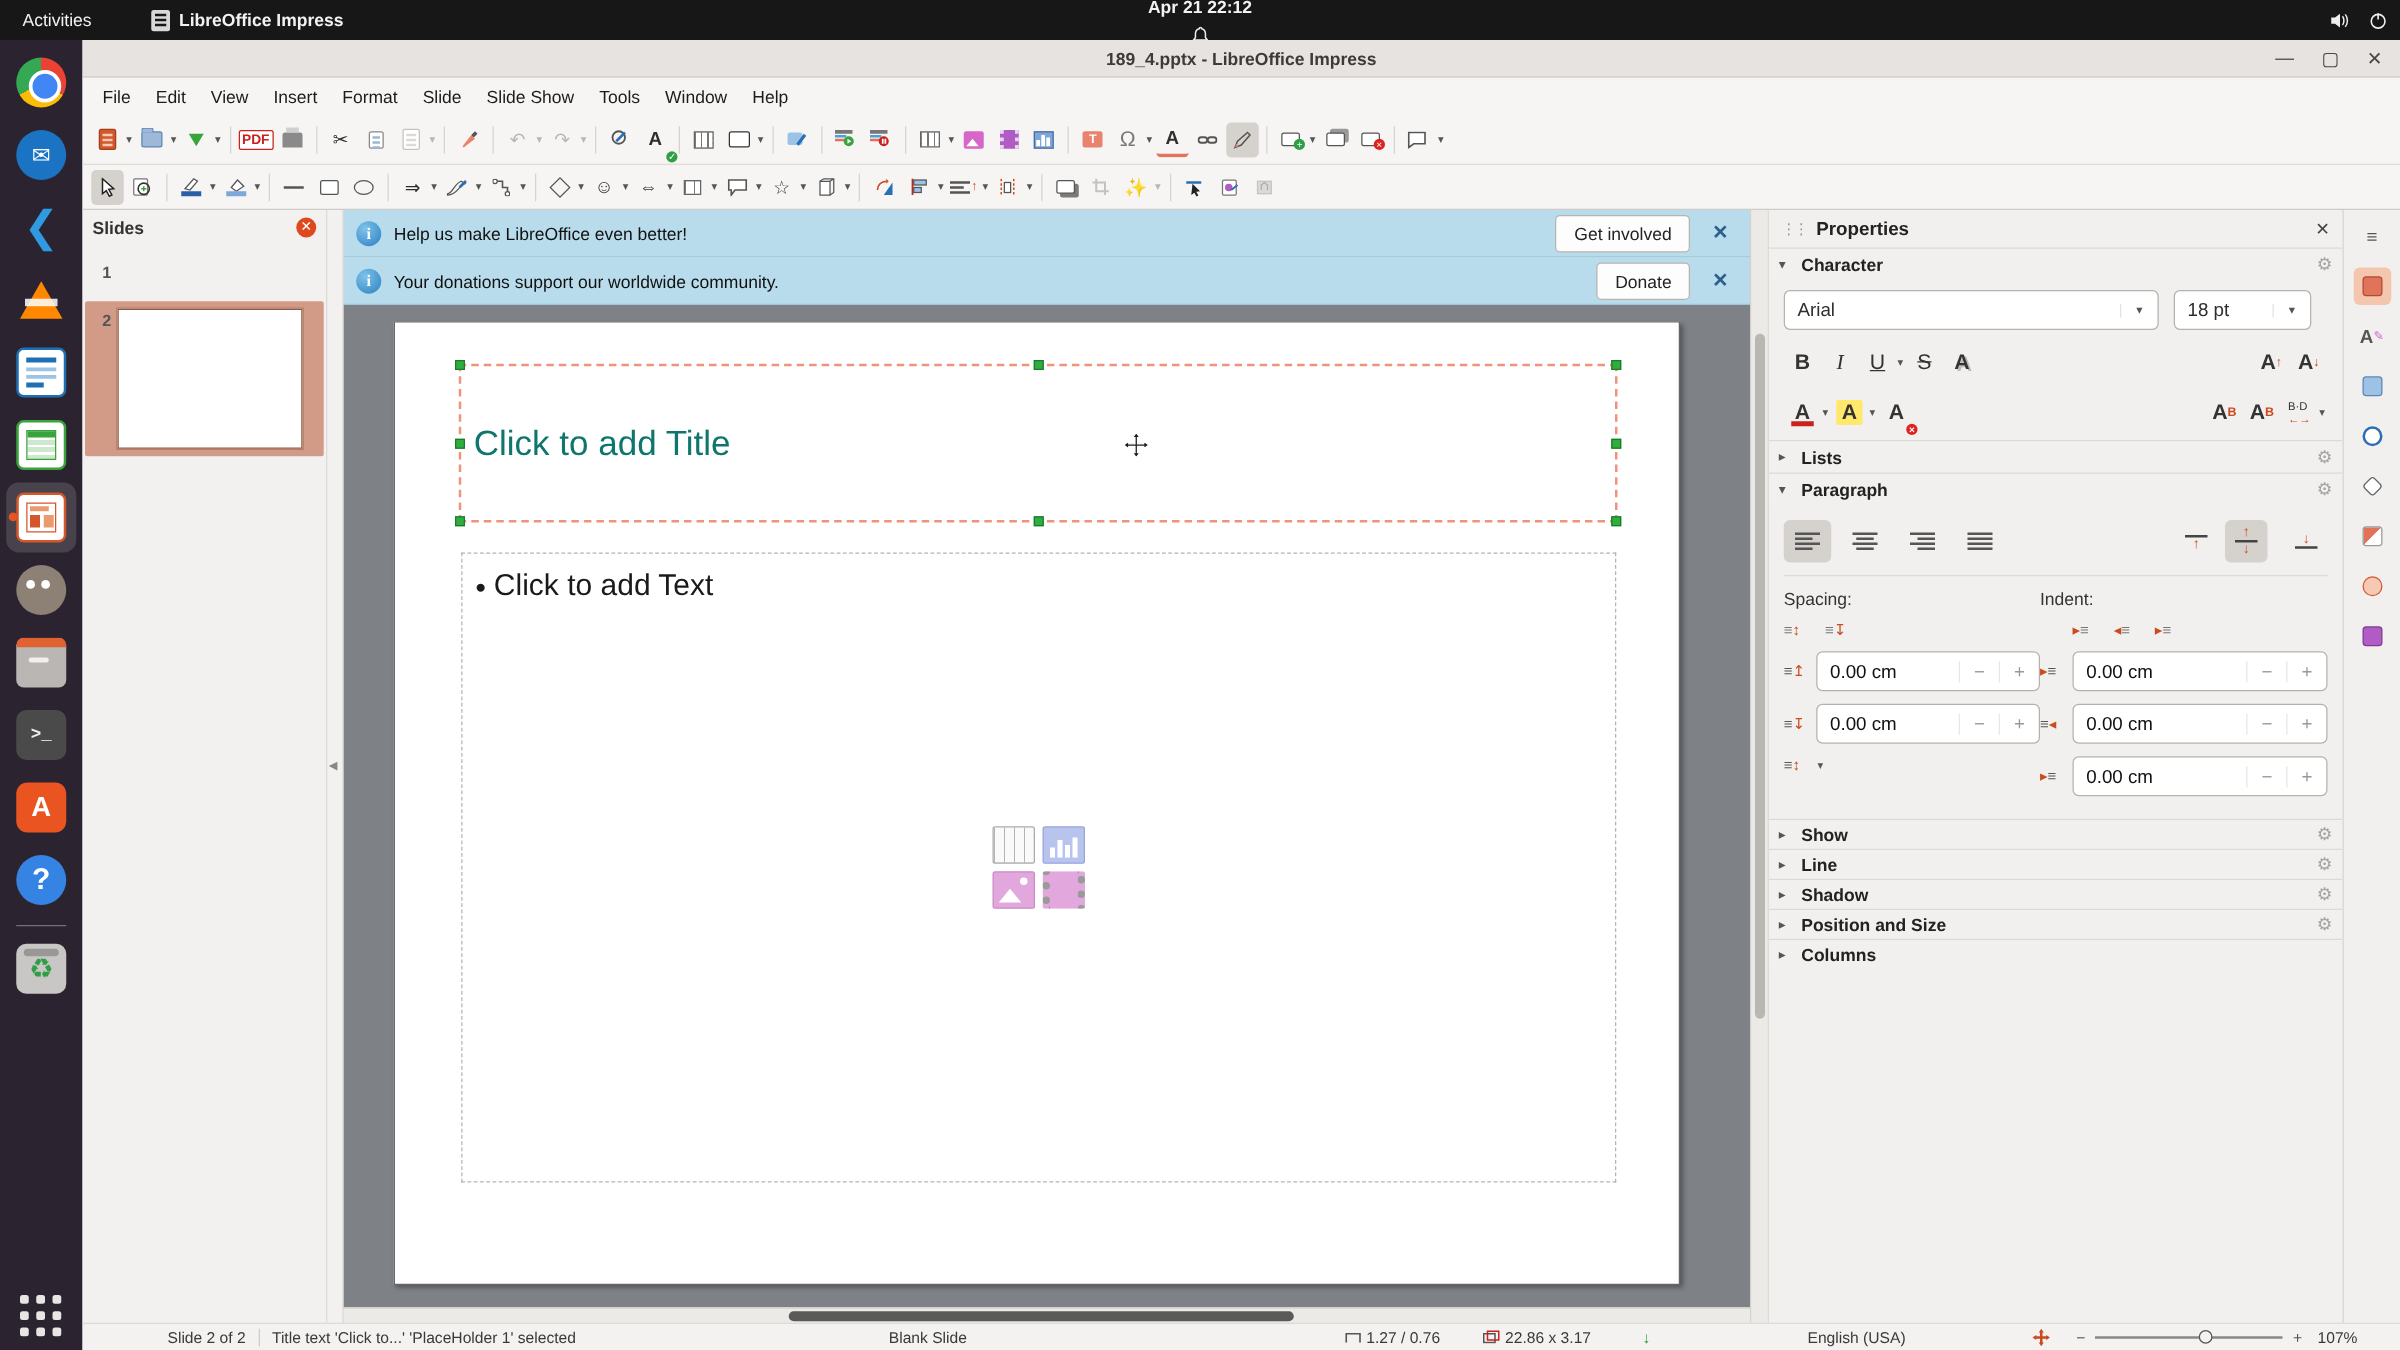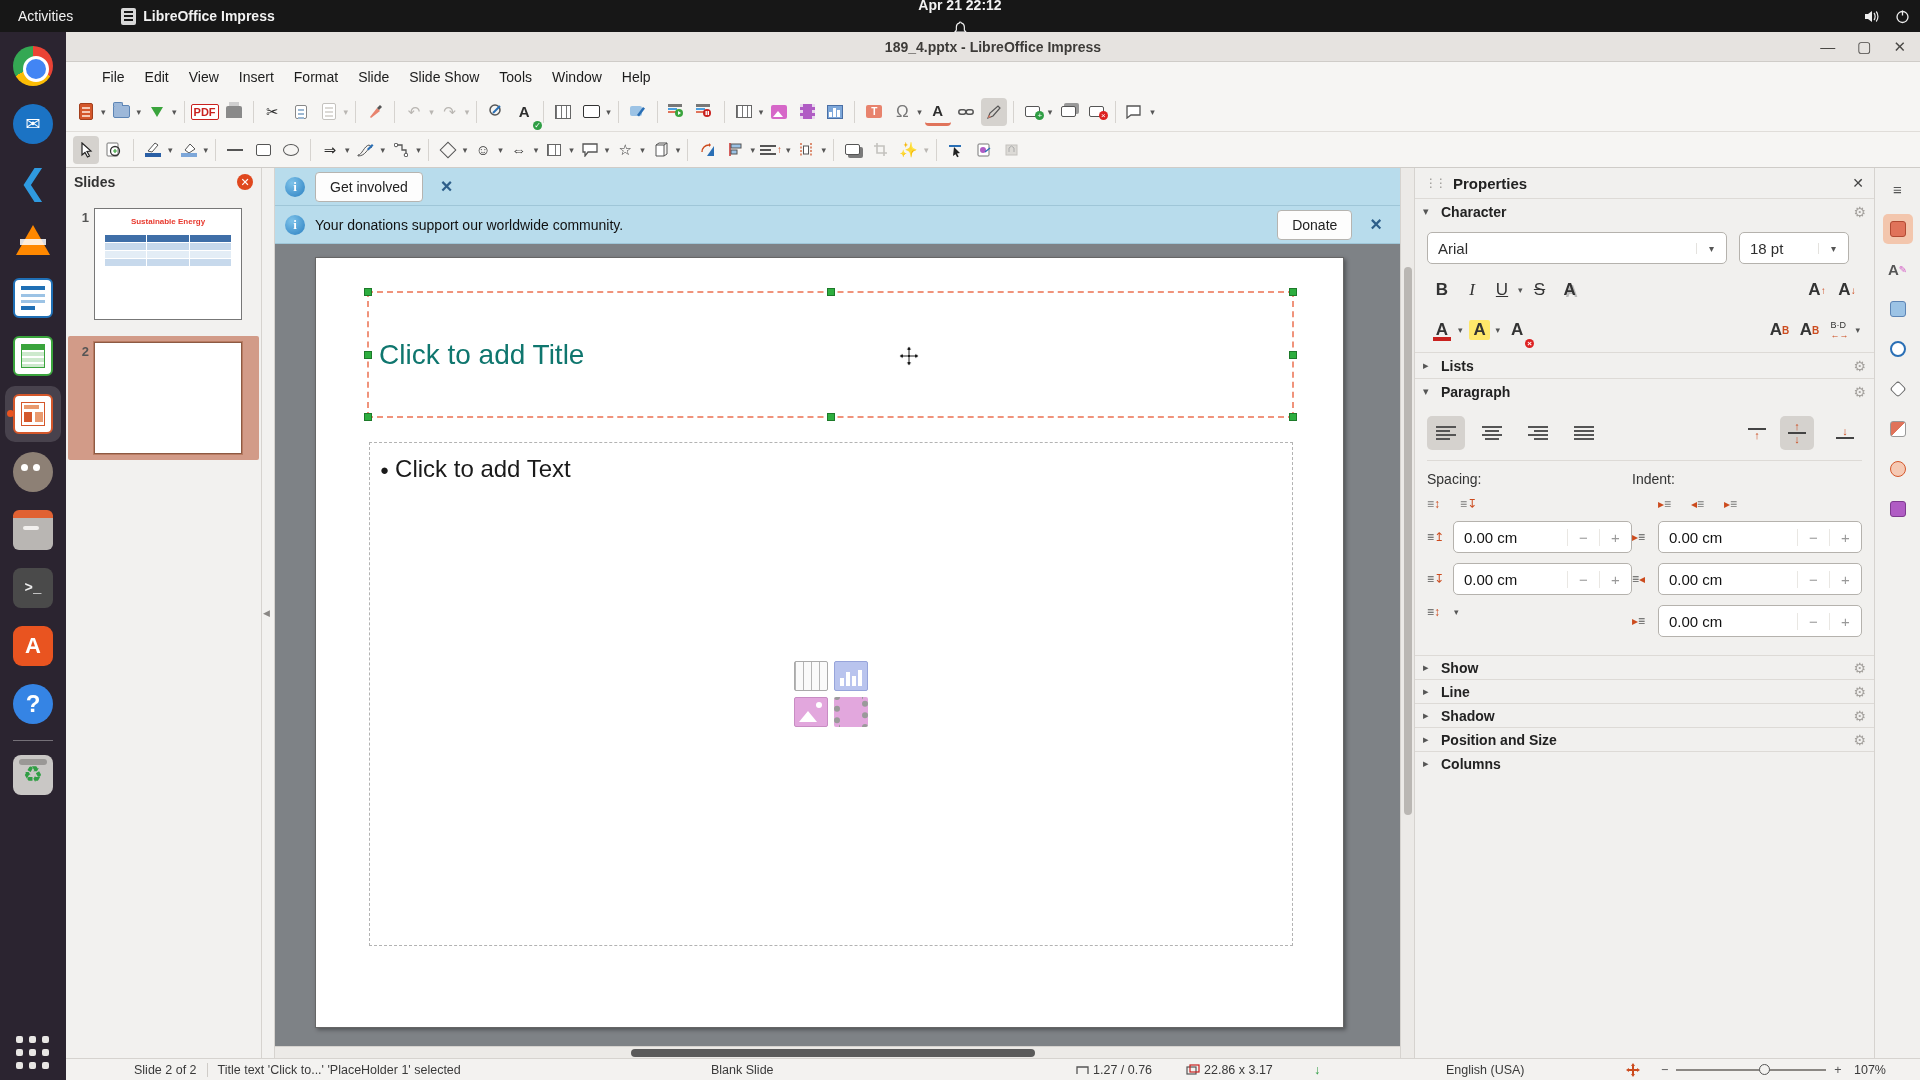--- a/index.html
+++ b/index.html
@@ -45,21 +45,21 @@
   .trash::before { content:""; position:absolute; top:4px; left:6px; right:6px; height:6px; border-radius:3px; background:#9a9896; }
   .dock-sep { width:40px; height:1px; background:rgba(255,255,255,.35); margin:6px 0; }
   .appgrid { margin-top:auto; margin-bottom:10px; width:34px; height:34px; display:grid; grid-template-columns:repeat(3,1fr); gap:5px; }
   .appgrid span { width:7px; height:7px; border-radius:2px; background:#e8e6e4; }
 
   
   .window { position:absolute; left:66px; top:32px; right:0; bottom:0; background:#f6f5f3; display:flex; flex-direction:column; }
   .titlebar { height:30px; background:#e6e3e0; border-bottom:1px solid #cfccc8; display:flex; align-items:center; justify-content:center; position:relative; }
   .titlebar .title { font-weight:bold; color:#3d3b38; font-size:14px; }
   .win-controls { position:absolute; right:14px; top:0; height:100%; display:flex; align-items:center; gap:22px; color:#4a4845; font-size:15px; }
-  .menubar { height:30px; display:flex; align-items:center; padding-left:26px; background:#f6f5f3; }
+  .menubar { height:30px; display:flex; align-items:center; padding-left:6px; background:#f6f5f3; }
   .menubar span { padding:4px 10px; font-size:14px; color:#1c1c1c; }
 
   
   .toolbar { display:flex; align-items:center; background:#f6f5f3; padding:0 6px; }
   .tb1 { height:40px; border-bottom:1px solid #e0ddd9; }
   .tb2 { height:36px; border-bottom:1px solid #cfccc8; }
   .tbtn { height:28px; min-width:26px; display:flex; align-items:center; justify-content:center; border-radius:4px; margin:0 1px; position:relative; font-size:15px; }
   .tbtn.pressed { background:#d5d2ce; }
   .dd { font-size:9px; color:#555; margin:0 2px 0 1px; }
   .sep { width:1px; height:22px; background:#d6d3cf; margin:0 5px; }
@@ -612,59 +612,35 @@
 
     <div class="content">
 
       <div class="slides-panel">
         <div class="sp-head">
           <span class="lbl">Slides</span>
           <span class="sp-close">✕</span>
         </div>
         <div class="thumb-row">
           <span class="thumb-num">1</span>
-          <div class="thumb">
-            <div class="t1-title">Sustainable Energy</div>
-            <div class="t1-table">
-              <div class="tr hdr">
-                  <div></div>
-                  <div></div>
-                  <div></div>
-                </div>
-              <div class="tr r1">
-                  <div></div>
-                  <div></div>
-                  <div></div>
-                </div>
-              <div class="tr r2">
-                  <div></div>
-                  <div></div>
-                  <div></div>
-                </div>
-              <div class="tr r3">
-                  <div></div>
-                  <div></div>
-                  <div></div>
-                </div>
-            </div>
-          </div>
         </div>
         <div class="thumb-row selected">
           <span class="thumb-num">2</span>
           <div class="thumb"></div>
         </div>
       </div>
 
       <div class="splitter">
           <span class="hd">◀</span>
         </div>
 
       <div class="canvas-col">
         <div class="notif">
           <span class="info-ico">i</span>
+          <span class="msg">Help us make LibreOffice even better!</span>
           <button>Get involved</button>
           <span class="nclose">×</span>
         </div>
         <div class="notif">
           <span class="info-ico">i</span>
           <span class="msg">Your donations support our worldwide community.</span>
           <button>Donate</button>
           <span class="nclose">×</span>
         </div>
 

